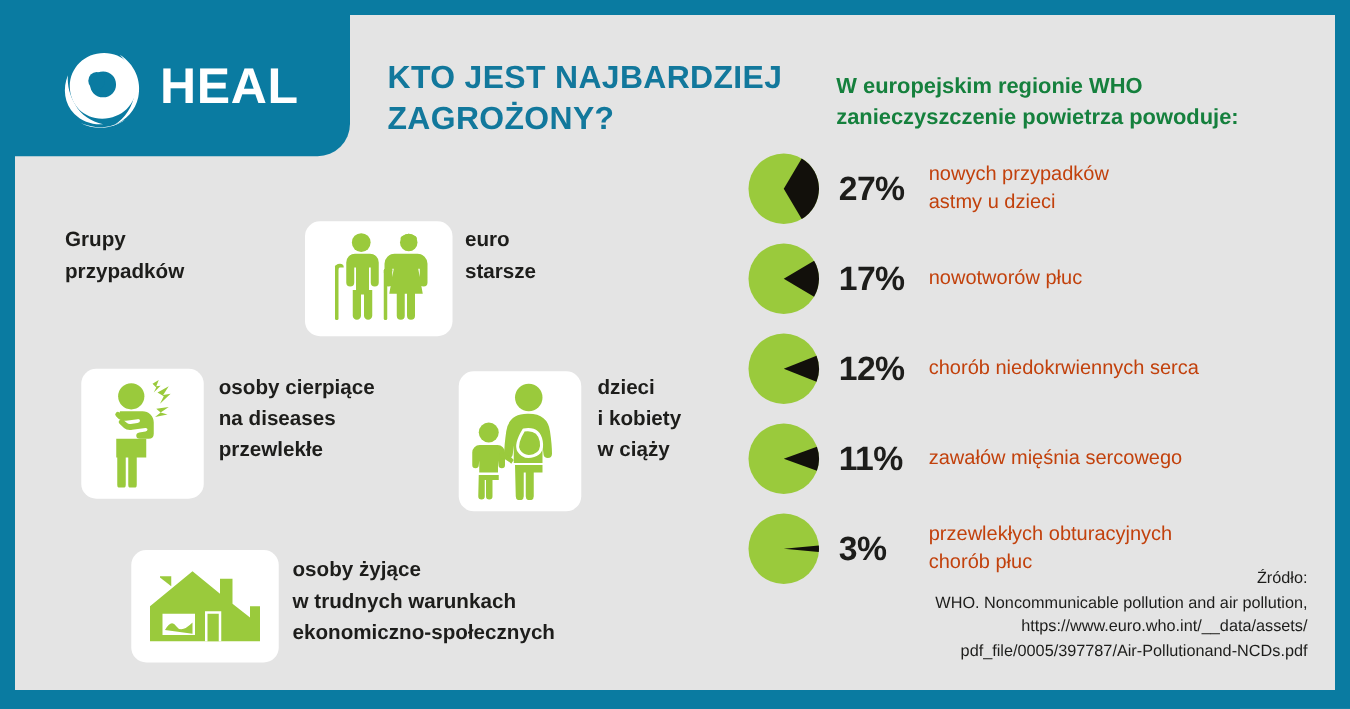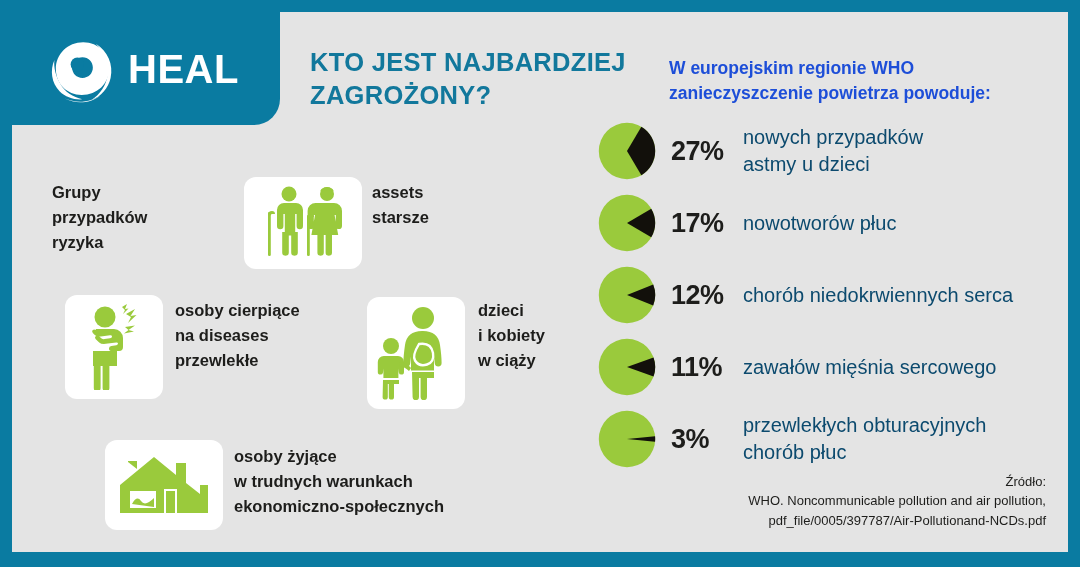--- a/index.html
+++ b/index.html
@@ -54,21 +54,21 @@
     font-weight: bold;
     line-height: 1.3;
     letter-spacing: 0.3px;
     text-transform: uppercase;
   }
   
   .right-heading {
     position: absolute;
     left: 657px; top: 44px;
     width: 400px;
-    color: #1d4ed8;
+    color: #15803d;
     font-size: 17.5px;
     font-weight: bold;
     line-height: 1.45;
   }
   
   .group-title {
     position: absolute;
     left: 40px; top: 168px;
     width: 160px;
     color: #1d1d1b;
@@ -114,22 +114,22 @@
     flex: 0 0 auto;
     color: #1d1d1b;
     font-size: 27px;
     font-weight: bold;
     min-width: 68px;
     text-align: left;
     margin-left: 14px;
     letter-spacing: -0.5px;
   }
   .stat-label {
-    color: #0c4a6e;
-    font-size: 20px;
+    color: #c2410c;
+    font-size: 16px;
     line-height: 1.35;
     margin-left: 4px;
   }
   
   .source {
     position: absolute;
     right: 22px; bottom: 22px;
     width: 420px;
     text-align: right;
     color: #1d1d1b;
@@ -164,40 +164,39 @@
     </div>
 
     <div class="right-heading">
       <div>W europejskim regionie WHO</div>
       <div>zanieczyszczenie powietrza powoduje:</div>
     </div>
 
     <div class="group-title">
       <div>Grupy</div>
       <div>przypadków</div>
-      <div>ryzyka</div>
     </div>
 
     <div class="icon-card card-elderly">
       <svg width="96" height="76" viewBox="0 0 96 76">
         <g fill="#9aca3c">
           <circle cx="34" cy="9" r="7.5"></circle>
           <path d="M27 18 h14 a7 7 0 0 1 7 7 v16 a3.2 3.2 0 0 1-6.4 0 v-12 h-1.4 v18 h2.6 v20.5 a3.3 3.3 0 0 1-6.6 0 v-17 h-2.4 v17 a3.3 3.3 0 0 1-6.6 0 v-20.5 h2.6 v-18 h-1.4 v12 a3.2 3.2 0 0 1-6.4 0 v-16 a7 7 0 0 1 7-7 z"></path>
           <rect x="13" y="27" width="2.8" height="44" rx="1.2"></rect>
           <path d="M13 30 q0-4 4-4 q3 0 3 3 h-3 q-1.4 0-1.4 1.6 z"></path>
           <circle cx="72" cy="9" r="7"></circle>
           <path d="M66.5 4 q5.5-4 11 0 q1.8 1.5 0.5 2.6 q-5.5-3-12 0 q-1.4-1.1 0.5-2.6 z"></path>
           <path d="M65 18 h14 a8 8 0 0 1 8 8 v15 a3.1 3.1 0 0 1-6.2 0 v-11 h-1.2 l3.6 20 h-6.2 v17.5 a3.2 3.2 0 0 1-6.4 0 v-17.5 h-1.8 v17.5 a3.2 3.2 0 0 1-6.4 0 v-17.5 h-6 l3.6-20 h-1.2 v11 a3.1 3.1 0 0 1-6.2 0 v-15 a8 8 0 0 1 8-8 z"></path>
           <rect x="52" y="30" width="2.8" height="41" rx="1.2"></rect>
           <path d="M52 33 q0-4 4-4 q3 0 3 3 h-3 q-1.4 0-1.4 1.6 z"></path>
         </g>
       </svg>
     </div>
     <div class="card-label lbl-elderly">
-      <div>assets</div>
+      <div>euro</div>
       <div>starsze</div>
     </div>
 
     <div class="icon-card card-chronic">
       <svg width="78" height="86" viewBox="0 0 78 86">
         <g fill="#9aca3c">
           <circle cx="30" cy="13" r="10.5"></circle>
           <path d="M21 25 h18 a9 9 0 0 1 9 9 v9 q0 4-4 4 h-7 q-3 0-3-2.6 0-2 2.4-2.4 l5-0.8 q1.6-0.3 1.6-1.6 0-1.4-1.8-1.2 l-10.4 1.4 q-4.4 0.6-6.6-1.4 l-3.4-3.2 q-1.6-1.6-0.2-3 1.4-1.4 3-0.2 l3 2.4 q1.2 1 3 0.7 l5.4-0.8 q2-0.3 2-1.7 0-1.5-2-1.3 l-9.2 1.2 q-4 0.5-6-1.6 l-2-2 q-1.4-1.5 0-2.8 1.4-1.3 2.8 0 z"></path>
           <path d="M18 47 h24 v15 h-7.6 v22 a3.4 3.4 0 0 1-6.8 0 v-22 h-2 v22 a3.4 3.4 0 0 1-6.8 0 v-22 h-0.8 z"></path>
           <path d="M51 10 l9-5 l-4.5 7 l6-1 l-8.5 8 l3-6 z"></path>
@@ -307,17 +306,18 @@
           <div>przewlekłych obturacyjnych</div>
           <div>chorób płuc</div>
         </span>
       </div>
 
     </div>
 
     <div class="source">
       <div>Źródło:</div>
       <div>WHO. Noncommunicable pollution and air pollution,</div>
+      <div>https://www.euro.who.int/__data/assets/</div>
       <div>pdf_file/0005/397787/Air-Pollutionand-NCDs.pdf</div>
     </div>
 
   </div>
 </div>
 
 </body></html>

